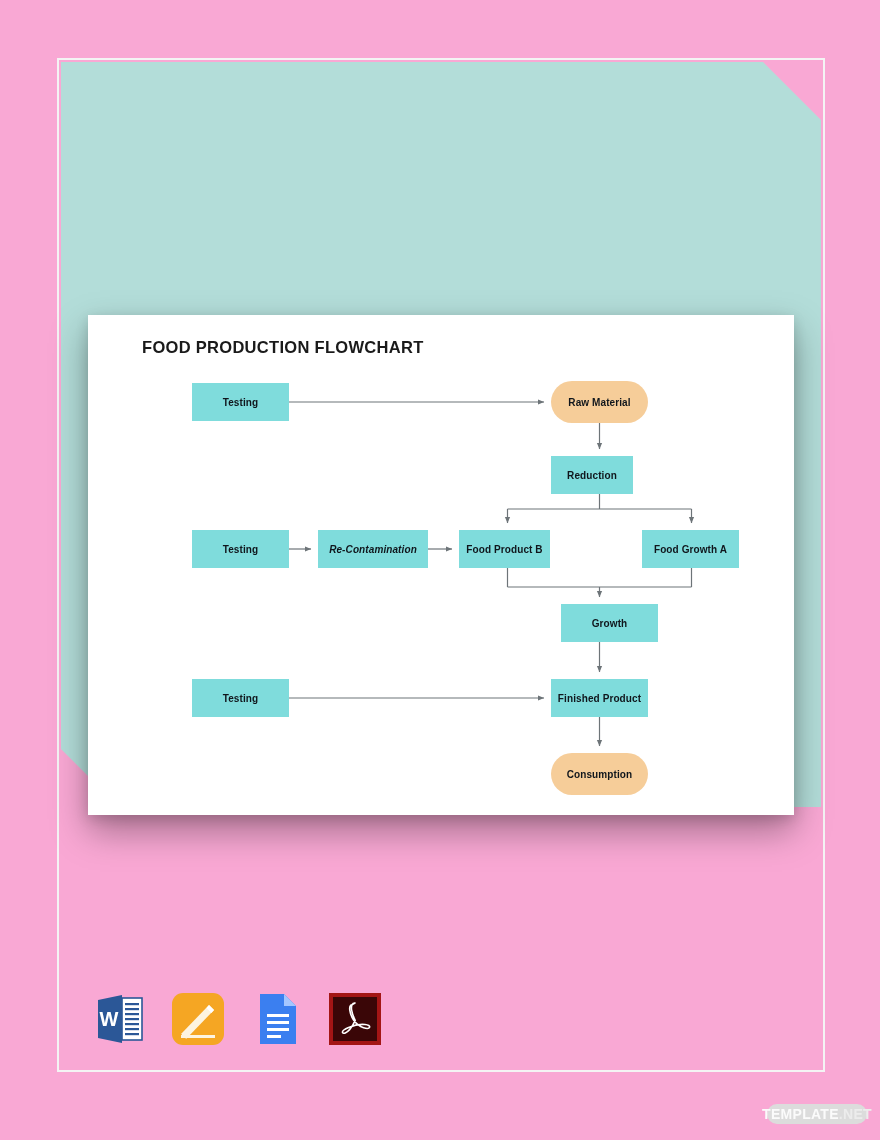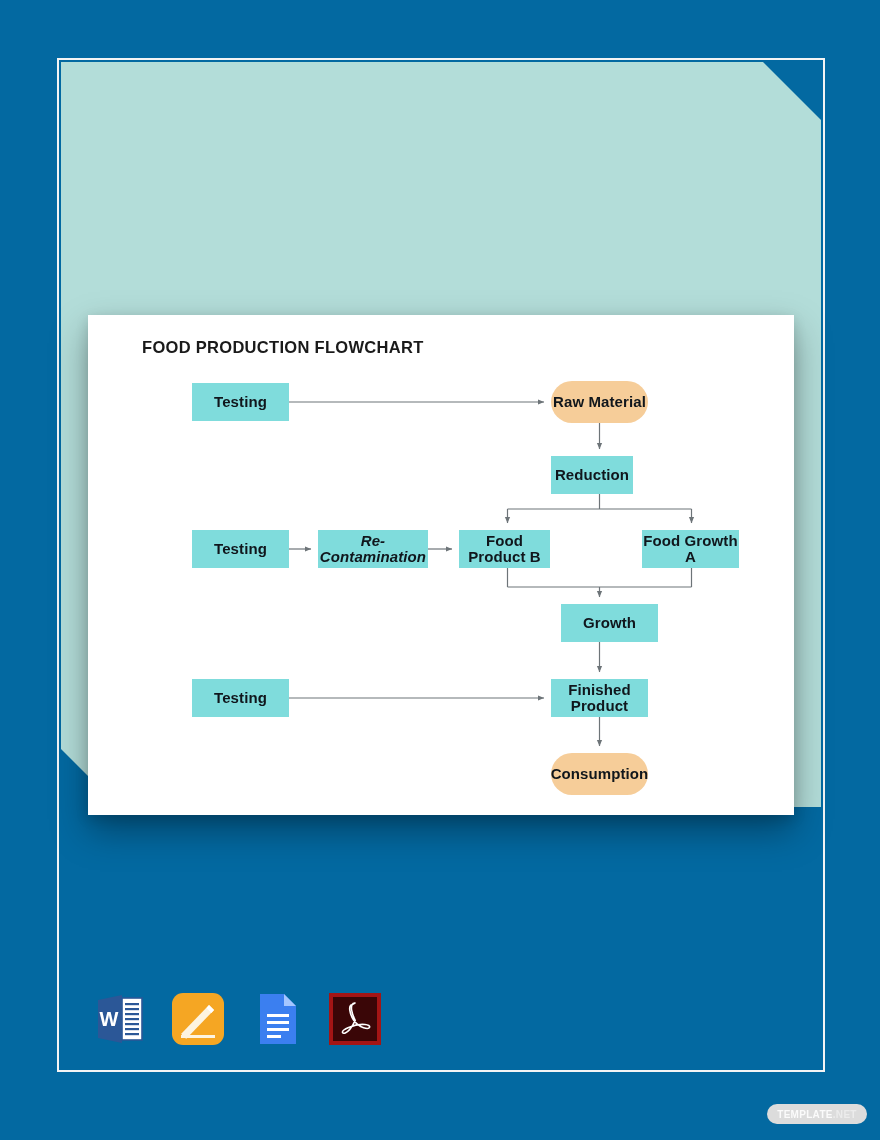--- a/index.html
+++ b/index.html
@@ -9,21 +9,21 @@
     height: 1140px;
     background: #e6e6e6;
     font-family: "Liberation Sans", sans-serif;
     overflow: hidden;
   }
 
   #stage {
     position: relative;
     width: 880px;
     height: 1140px;
-    background: #0369a1;
+    background: #f9a8d4;
   }
 
   
   .outer-frame {
     position: absolute;
     left: 57px;
     top: 58px;
     width: 768px;
     height: 1014px;
     border: 2px solid #f4f4f4;
@@ -72,21 +72,21 @@
     height: 500px;
   }
   .flow svg { position: absolute; left: 0; top: 0; }
 
   .node {
     position: absolute;
     display: flex;
     align-items: center;
     justify-content: center;
     text-align: center;
-    font-size: 15px;
+    font-size: 10px;
     font-weight: bold;
     color: #10161c;
     line-height: 1.1;
     letter-spacing: 0.1px;
   }
   .node.teal { background: #7fdcdc; }
   .node.orange { background: #f6cd99; border-radius: 24px; }
 
   
   .icons-row {
@@ -109,21 +109,21 @@
     position: absolute;
     left: 767px;
     top: 1104px;
     width: 100px;
     height: 20px;
     background: #dcdcdc;
     border-radius: 10px;
     display: flex;
     align-items: center;
     justify-content: center;
-    font-size: 10px;
+    font-size: 14px;
     font-weight: bold;
     letter-spacing: 0.3px;
     color: #fbfbfb;
   }
   .watermark .wm-dim { color: #ececec; font-weight: bold; }
 </style>
 </head>
 <body>
 
 <div id="stage">

